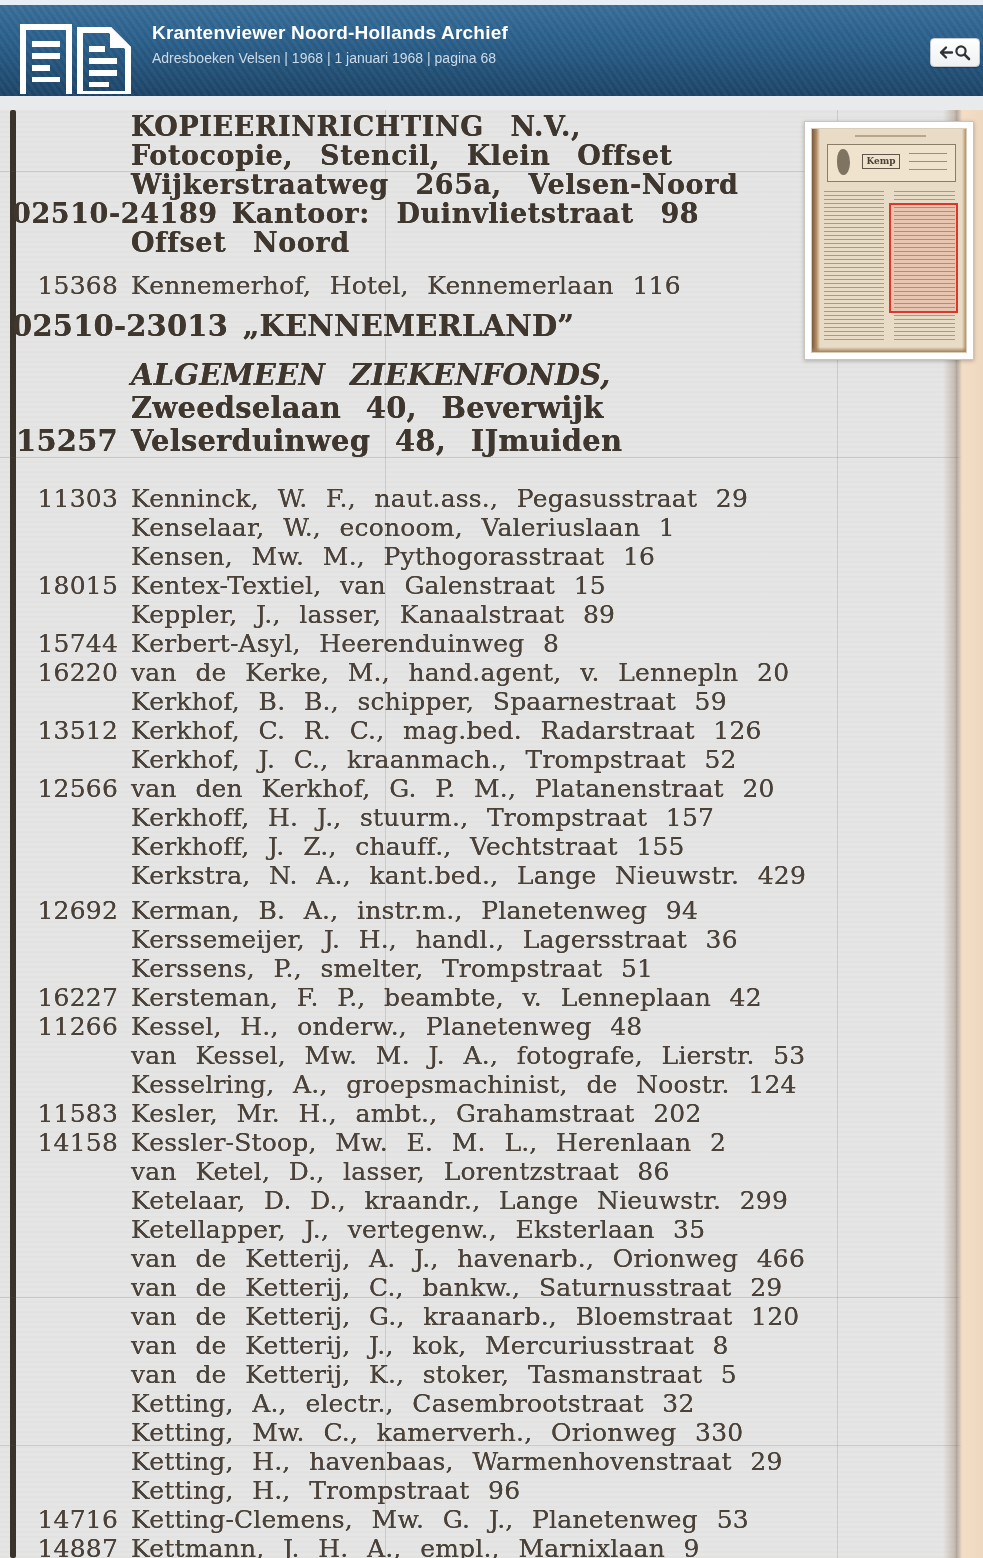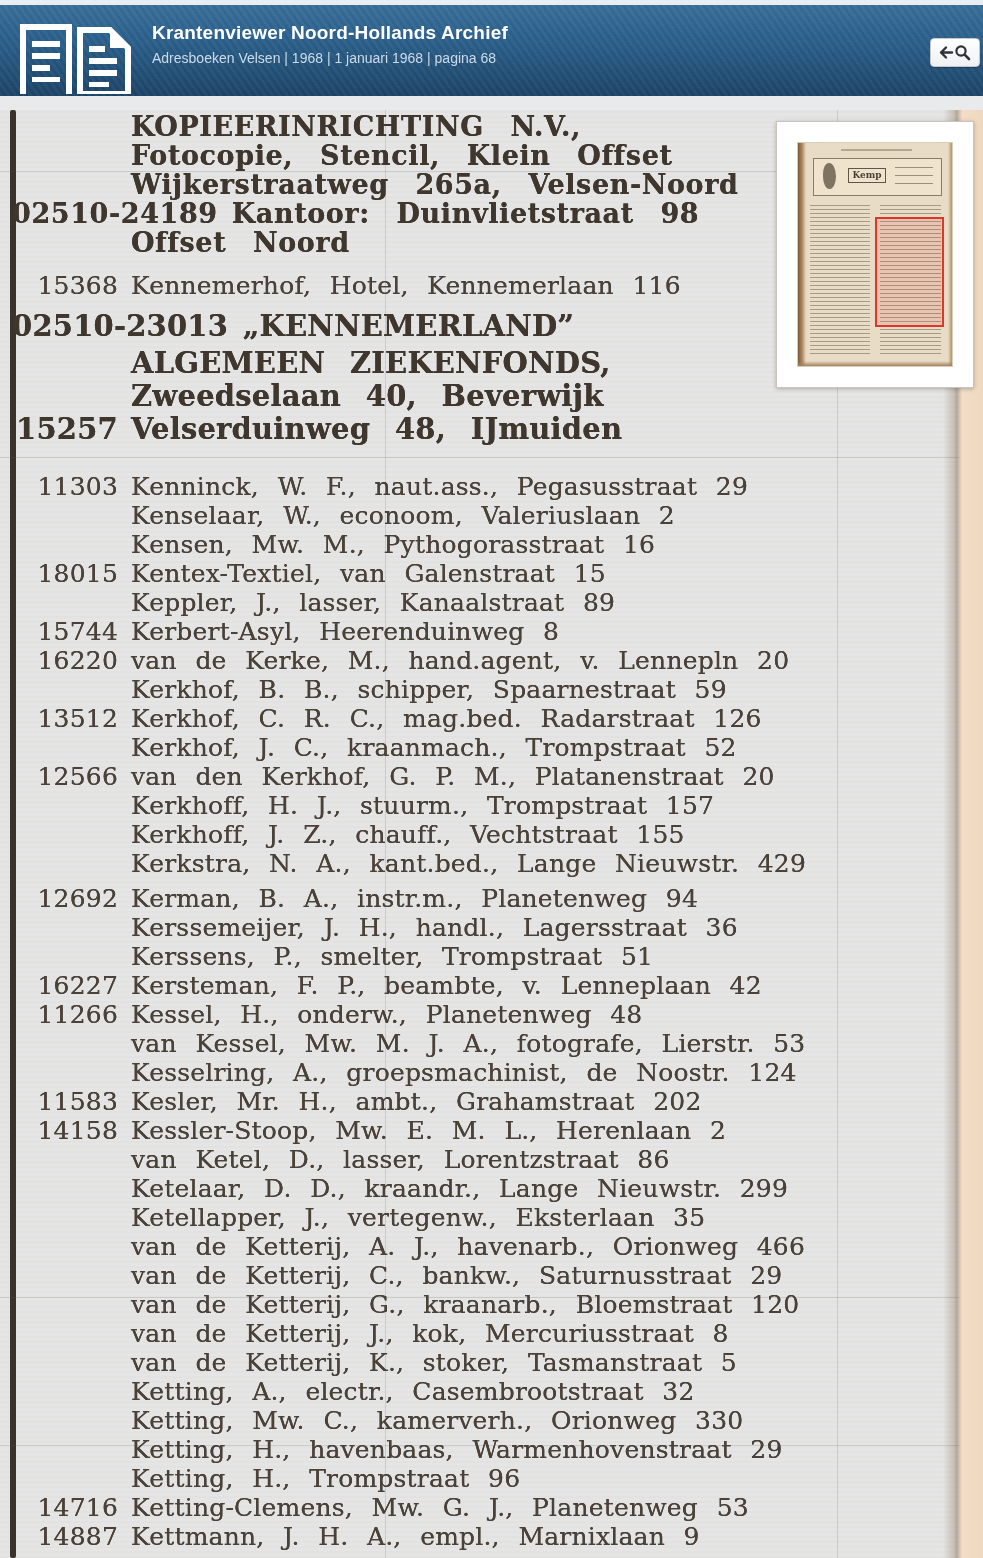--- a/index.html
+++ b/index.html
@@ -39,21 +39,21 @@
     font-family:"DejaVu Serif", serif;color:#4a4138;font-size:25px;
     word-spacing:0.42em;letter-spacing:0.2px;text-shadow:0 0 0.5px currentColor;}
   .scanline{position:relative;height:29px;line-height:29px;padding-left:131px;white-space:nowrap;}
   .scanline .num{position:absolute;left:0;top:0;width:118px;text-align:right;}
   .scanline.long{padding-left:12px;}
   .scanline.ad{font-weight:bold;font-size:27px;color:#3f372e;word-spacing:0.62em;letter-spacing:0.6px;}
   .scanline.bold{font-weight:bold;font-size:29px;color:#3f372e;word-spacing:0.5em;}
 
   
   .thumb{position:absolute;top:11px;right:9px;width:156px;height:225px;background:#ffffff;
-    border:1px solid #c9c4bc;box-shadow:0 1px 4px rgba(0,0,0,0.25);padding:20px;cursor:pointer;z-index:8;}
+    border:1px solid #c9c4bc;box-shadow:0 1px 4px rgba(0,0,0,0.25);padding:6px;cursor:pointer;z-index:8;}
   .thumb-page{position:relative;width:100%;height:100%;background:#e9dcc6;border:1px solid #d8cdb8;
     box-sizing:border-box;overflow:hidden;}
   .thumb-gutter{position:absolute;left:0;top:0;width:8px;height:100%;
     background:linear-gradient(90deg,#7a5a3d,#b08c63 55%,rgba(176,140,99,0));}
   .thumb-edge-r{position:absolute;right:0;top:0;width:4px;height:100%;
     background:linear-gradient(270deg,#b3906a,rgba(179,144,106,0));}
   .thumb-edge-b{position:absolute;left:0;bottom:0;width:100%;height:5px;
     background:linear-gradient(0deg,#a5815c,rgba(165,129,92,0));}
   .thumb-topline{position:absolute;top:6px;left:28%;width:46%;height:2px;background:#b5a78e;}
   .thumb-ad{position:absolute;top:15px;left:10%;width:82%;height:36px;border:1px solid #8a7d68;
@@ -116,25 +116,25 @@
   <div class="seam-h" style="top:1335px"></div>
 
   <div class="scan-text">
       <div class="scanline ad"><span class="txt">KOPIEERINRICHTING N.V.,</span></div>
       <div class="scanline ad"><span class="txt">Fotocopie, Stencil, Klein Offset</span></div>
       <div class="scanline ad"><span class="txt">Wijkerstraatweg 265a, Velsen-Noord</span></div>
       <div class="scanline ad long"><span class="txt">02510-24189 Kantoor: Duinvlietstraat 98</span></div>
       <div class="scanline ad"><span class="txt">Offset Noord</span></div>
       <div class="scanline" style="margin-top: 14px;"><span class="num">15368</span><span class="txt">Kennemerhof, Hotel, Kennemerlaan 116</span></div>
       <div class="scanline bold long" style="margin-top: 12px;"><span class="txt">02510-23013 „KENNEMERLAND”</span></div>
-      <div class="scanline bold" style="margin-top: 8px;"><span class="txt">ALGEMEEN ZIEKENFONDS,</span></div>
+      <div class="scanline bold" style="margin-top: 20px; font-style: italic;"><span class="txt">ALGEMEEN ZIEKENFONDS,</span></div>
       <div class="scanline bold" style="margin-top: 4px;"><span class="txt">Zweedselaan 40, Beverwijk</span></div>
       <div class="scanline bold" style="margin-top: 4px;"><span class="num">15257</span><span class="txt">Velserduinweg 48, IJmuiden</span></div>
       <div class="scanline" style="margin-top: 28px;"><span class="num">11303</span><span class="txt">Kenninck, W. F., naut.ass., Pegasusstraat 29</span></div>
-      <div class="scanline"><span class="txt">Kenselaar, W., econoom, Valeriuslaan 2</span></div>
+      <div class="scanline"><span class="txt">Kenselaar, W., econoom, Valeriuslaan 1</span></div>
       <div class="scanline"><span class="txt">Kensen, Mw. M., Pythogorasstraat 16</span></div>
       <div class="scanline"><span class="num">18015</span><span class="txt">Kentex-Textiel, van Galenstraat 15</span></div>
       <div class="scanline"><span class="txt">Keppler, J., lasser, Kanaalstraat 89</span></div>
       <div class="scanline"><span class="num">15744</span><span class="txt">Kerbert-Asyl, Heerenduinweg 8</span></div>
       <div class="scanline"><span class="num">16220</span><span class="txt">van de Kerke, M., hand.agent, v. Lennepln 20</span></div>
       <div class="scanline"><span class="txt">Kerkhof, B. B., schipper, Spaarnestraat 59</span></div>
       <div class="scanline"><span class="num">13512</span><span class="txt">Kerkhof, C. R. C., mag.bed. Radarstraat 126</span></div>
       <div class="scanline"><span class="txt">Kerkhof, J. C., kraanmach., Trompstraat 52</span></div>
       <div class="scanline"><span class="num">12566</span><span class="txt">van den Kerkhof, G. P. M., Platanenstraat 20</span></div>
       <div class="scanline"><span class="txt">Kerkhoff, H. J., stuurm., Trompstraat 157</span></div>

